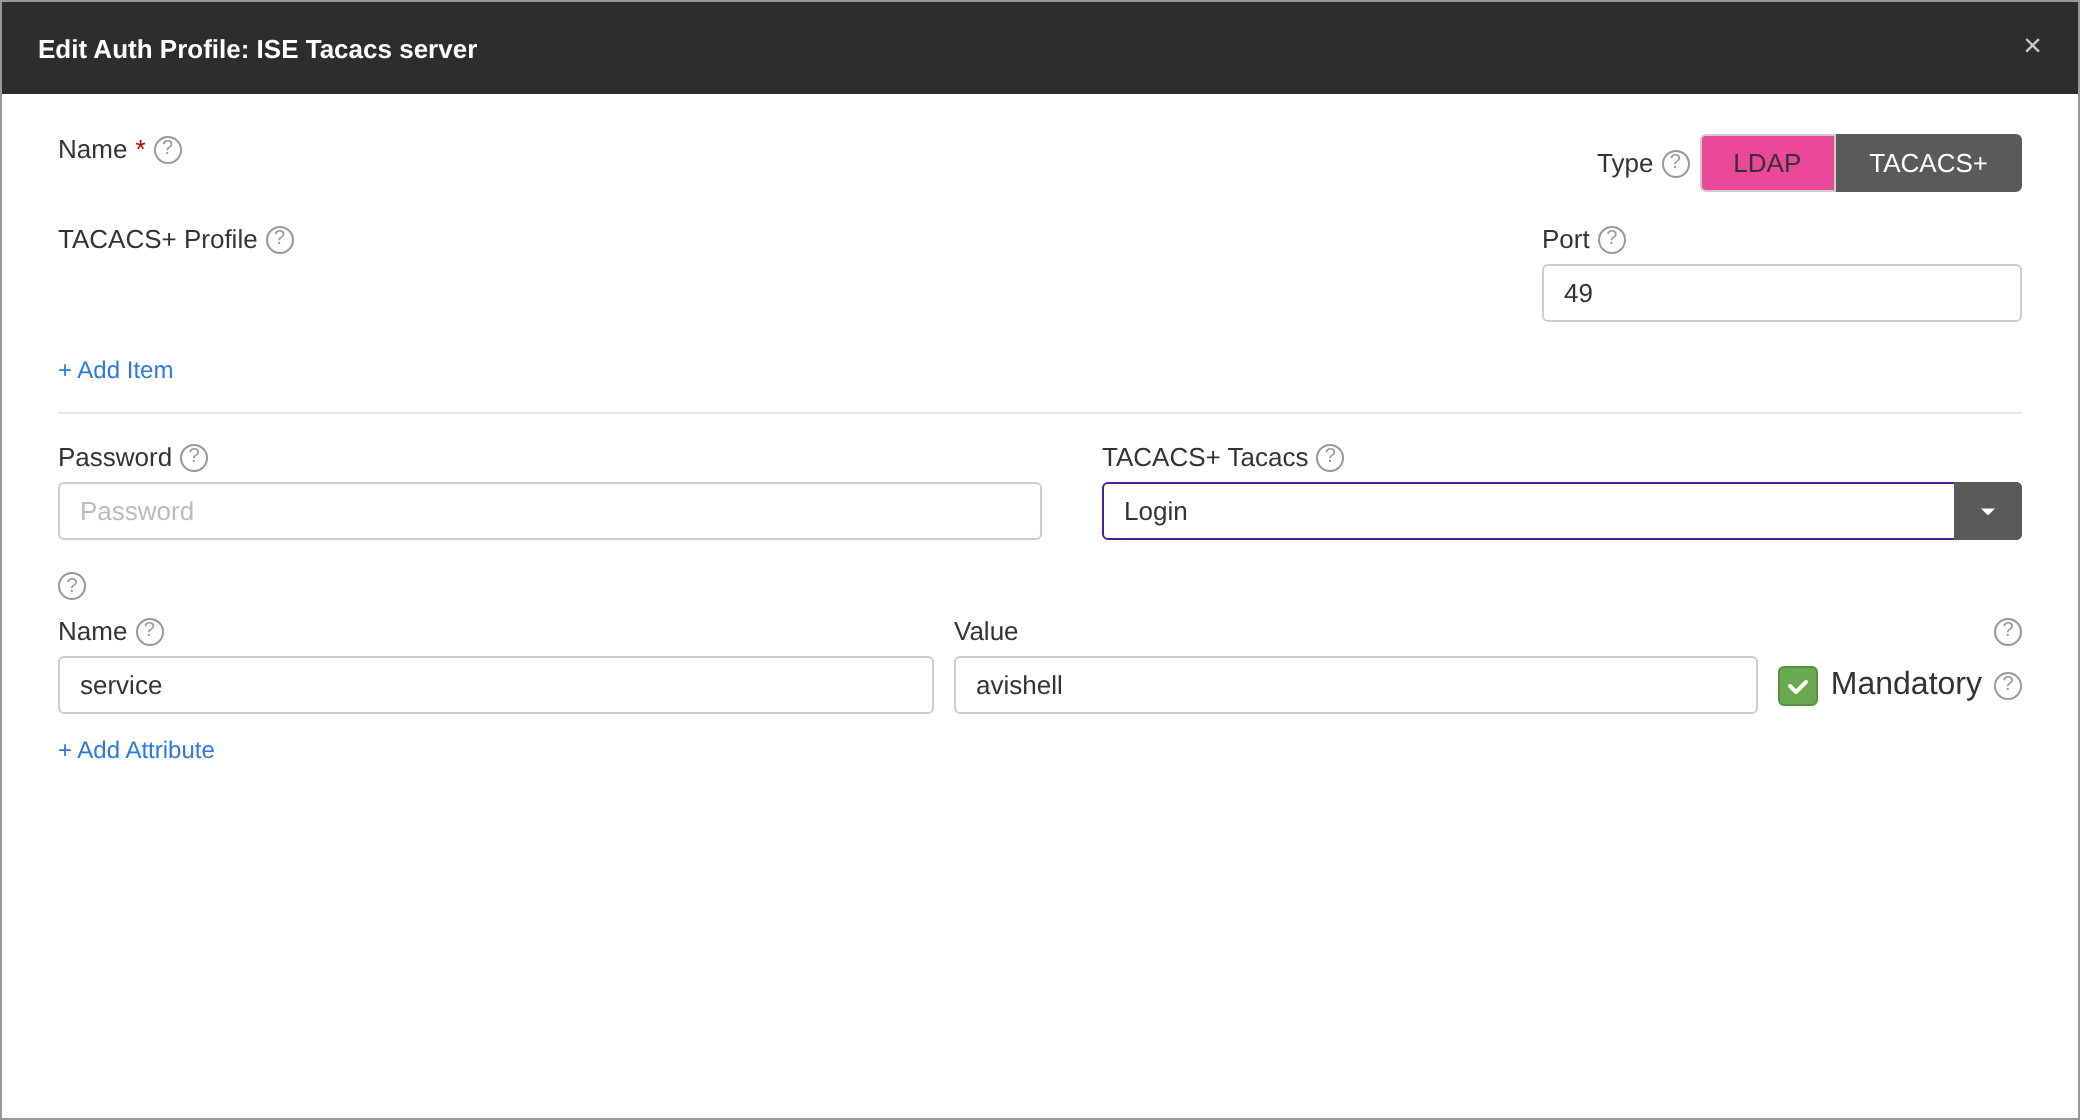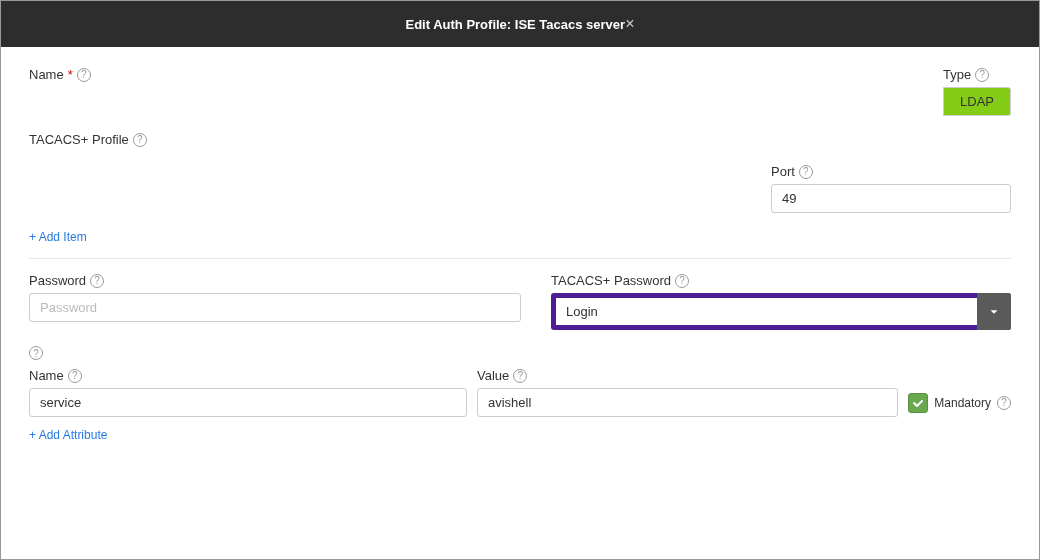--- a/index.html
+++ b/index.html
@@ -30,21 +30,21 @@
       position: relative;
     }
 
     .modal-header {
       background: #2d2d2d;
       color: #fff;
       padding: 14px 18px;
       font-size: 15px;
       font-weight: bold;
       display: flex;
-      justify-content: center;
+      justify-content: space-between;
       align-items: center;
       flex-shrink: 0;
     }
 
     .modal-close {
       color: #aaa;
       font-size: 16px;
       cursor: pointer;
       background: none;
       border: none;
@@ -69,21 +69,20 @@
       flex-direction: column;
       gap: 5px;
     }
 
     .form-group.flex-1 {
       flex: 1;
     }
 
     .form-group.flex-half {
       flex: 0 0 240px;
-      margin-top: 32px;
     }
 
     label {
       font-size: 12px;
       color: #333;
       display: flex;
       align-items: center;
       gap: 4px;
     }
 
@@ -114,36 +113,36 @@
       color: #333;
       outline: none;
     }
 
     input::placeholder {
       color: #bbb;
     }
 
     .type-group {
       display: flex;
-      flex-direction: column;
+      flex-direction: row;
       gap: 5px;
       margin-left: 37px;
     }
 
     .type-buttons {
       display: flex;
       gap: 0;
     }
 
     .type-btn {
       padding: 6px 16px;
       border: 1px solid #ccc;
       cursor: pointer;
       font-size: 13px;
-      background: #84cc16;
+      background: #ec4899;
       color: #333;
     }
 
     .type-btn.active {
       background: #5a5a5a;
       color: #fff;
       border-color: #5a5a5a;
     }
 
     .type-btn:first-child {
@@ -196,21 +195,22 @@
       align-items: center;
       gap: 4px;
     }
 
     .attr-col-value {
       flex: 1;
       font-size: 12px;
       color: #333;
       display: flex;
       align-items: center;
-      gap: 4px;
+      gap: 20px;
+      justify-content: space-between;
     }
 
     .attr-row-data {
       display: flex;
       gap: 10px;
       align-items: center;
       margin-bottom: 10px;
     }
 
     .attr-name-input {
@@ -240,34 +240,34 @@
       cursor: pointer;
       flex-shrink: 0;
     }
 
     .checkbox-green svg {
       width: 12px;
       height: 12px;
     }
 
     .mandatory-label {
-      font-size: 12px;
+      font-size: 16px;
       color: #333;
     }
 
     .select-wrapper {
       position: relative;
       display: flex;
       align-items: center;
     }
 
     .select-wrapper select {
       appearance: none;
       -webkit-appearance: none;
-      border: 5px solid #4c1d95;
+      border: 1px solid #4c1d95;
       border-radius: 3px;
       padding: 6px 36px 6px 10px;
       font-size: 13px;
       color: #333;
       background: #fff;
       cursor: pointer;
       width: 100%;
       outline: none;
     }
 
@@ -313,20 +313,21 @@
         </label>
       </div>
 
       <div class="type-group">
         <label>
           <span>Type</span>
           <span class="help-icon">?</span>
         </label>
         <div class="type-buttons">
           <button class="type-btn">LDAP</button>
+          <button class="type-btn active">TACACS+</button>
         </div>
       </div>
     </div>
 
     
     <div class="form-row">
       <div class="form-group flex-1">
         <label>
           <span>TACACS+ Profile</span>
           <span class="help-icon">?</span>
@@ -352,21 +353,21 @@
       <div class="form-group flex-1">
         <label>
           <span>Password</span>
           <span class="help-icon">?</span>
         </label>
         <input type="password" placeholder="Password" style="">
       </div>
 
       <div class="form-group" style="flex: 0 0 460px;">
         <label>
-          <span>TACACS+ Password</span>
+          <span>TACACS+ Tacacs</span>
           <span class="help-icon">?</span>
         </label>
         <div class="select-wrapper">
           <select>
             <option>Login</option>
             <option>Enable</option>
             <option>PPP</option>
             <option>ARAP</option>
             <option>PT</option>
             <option>RCMD</option>

